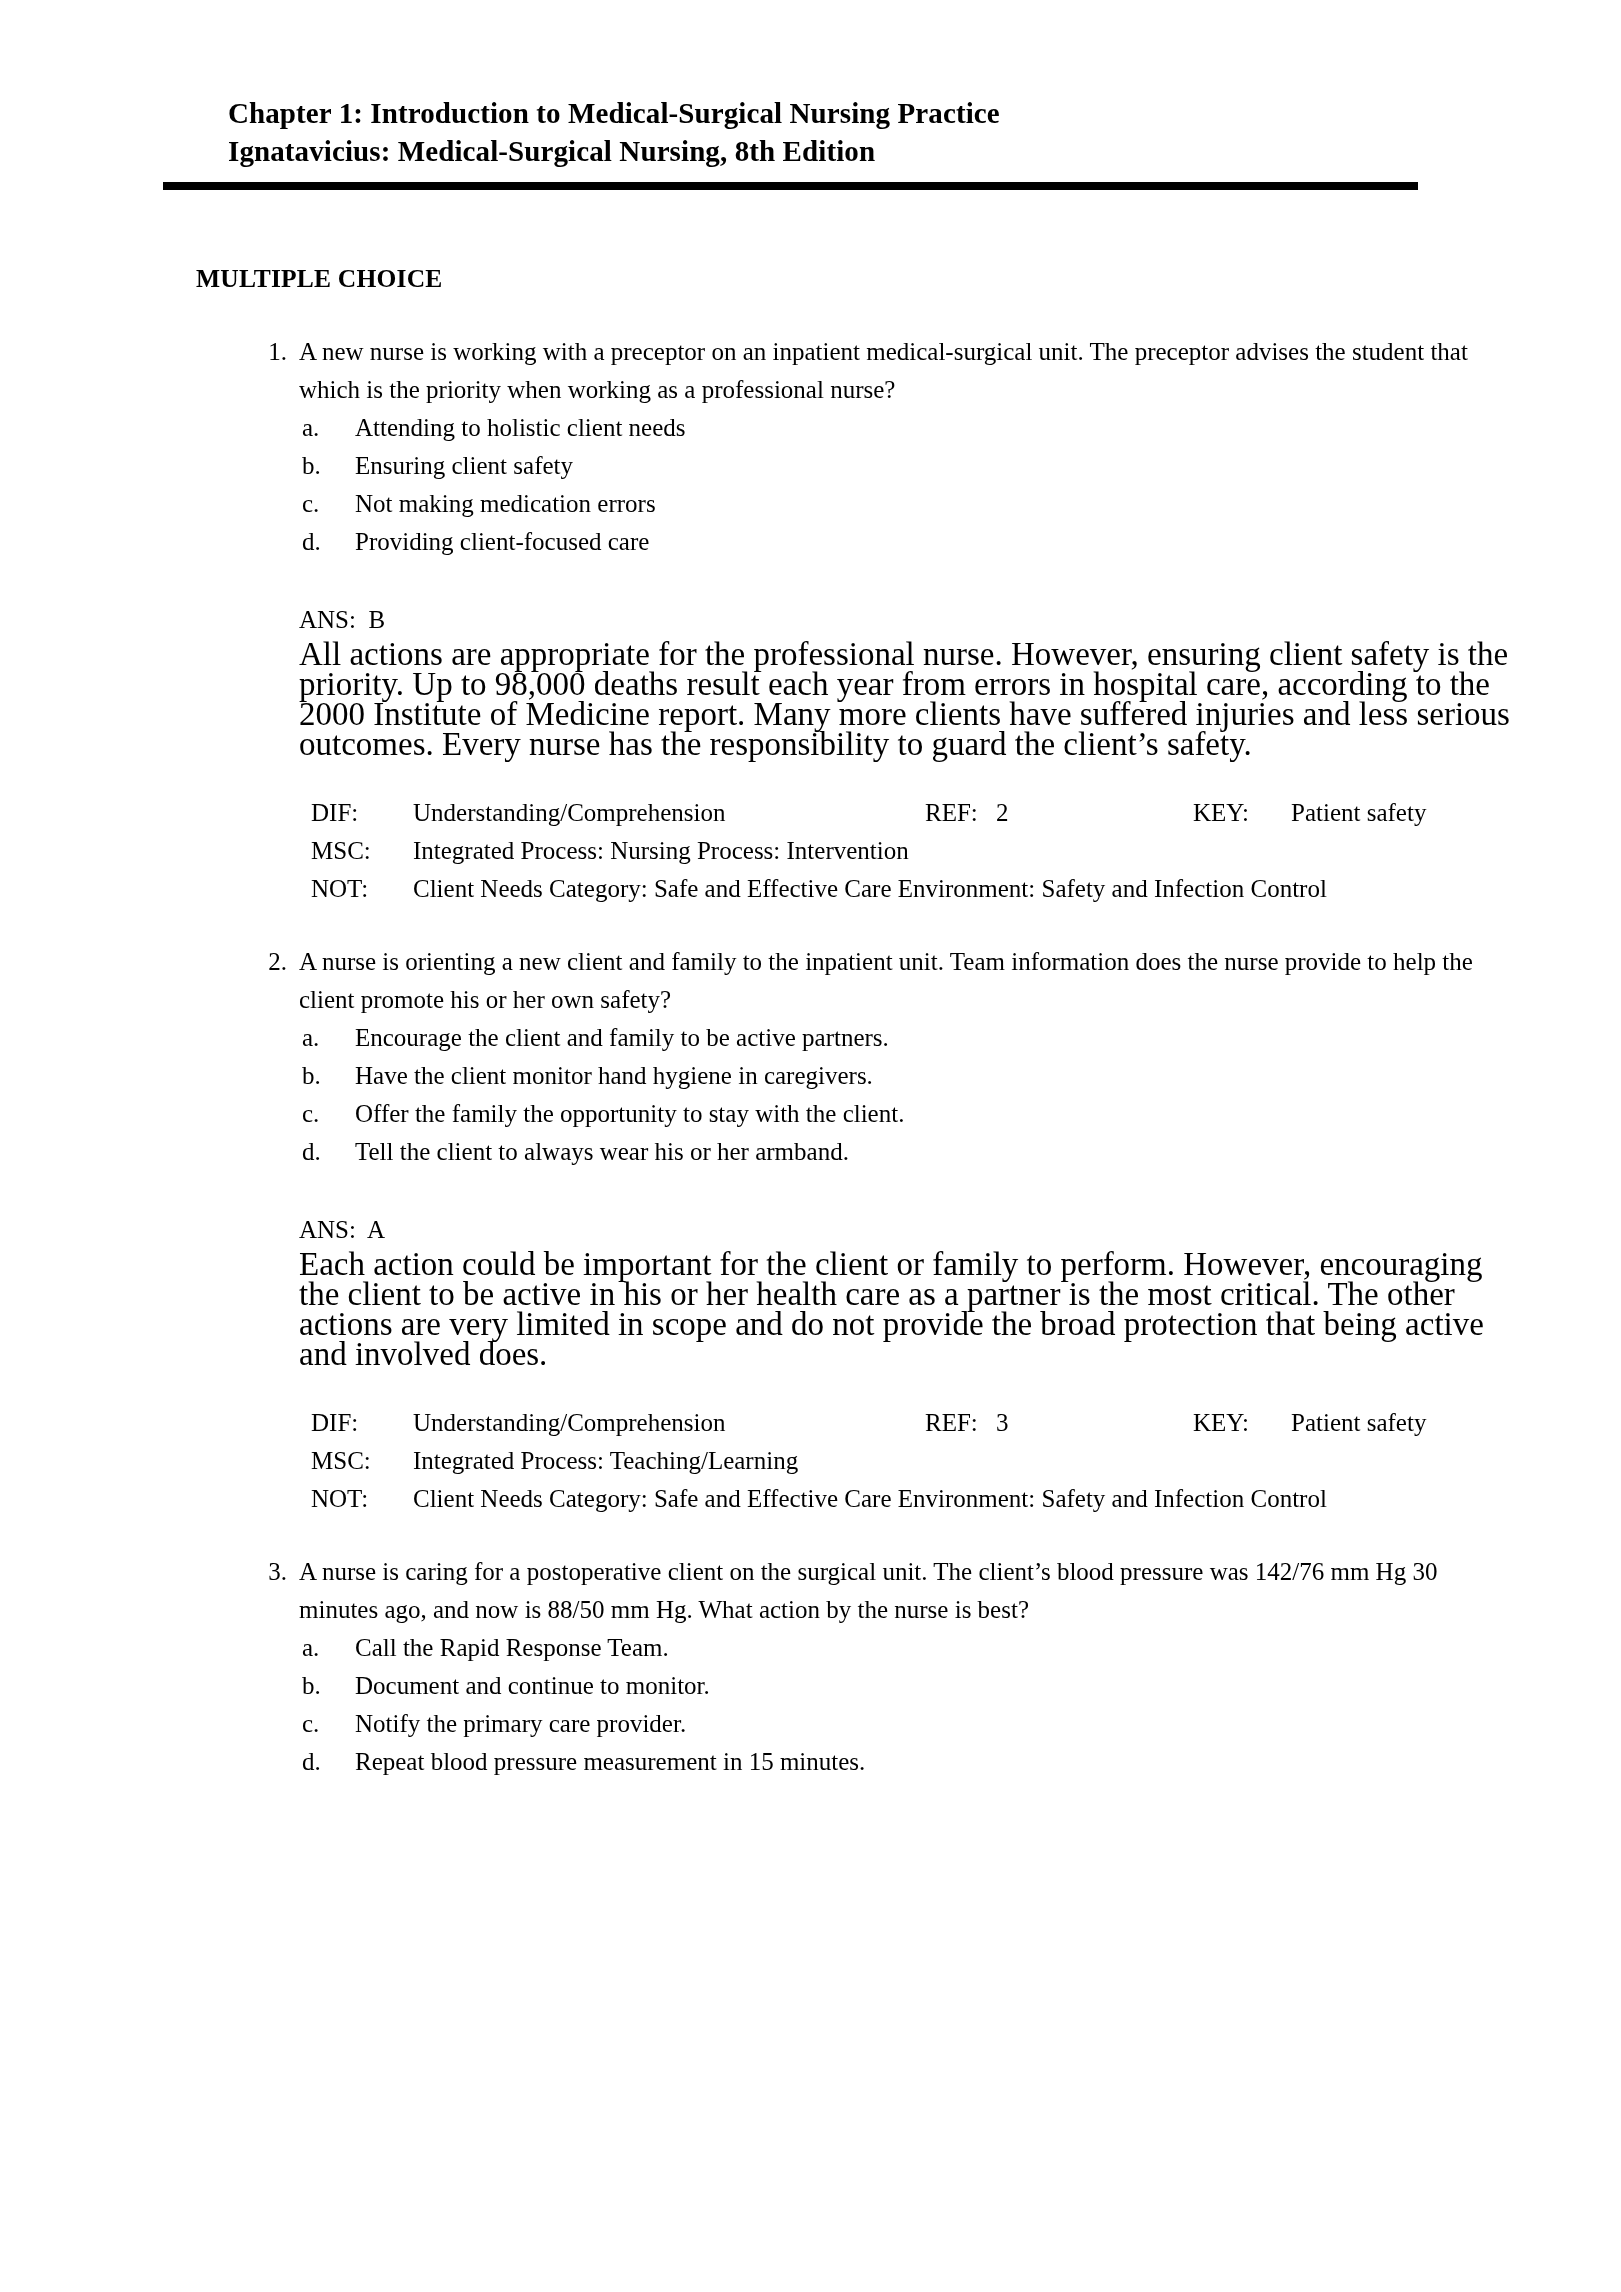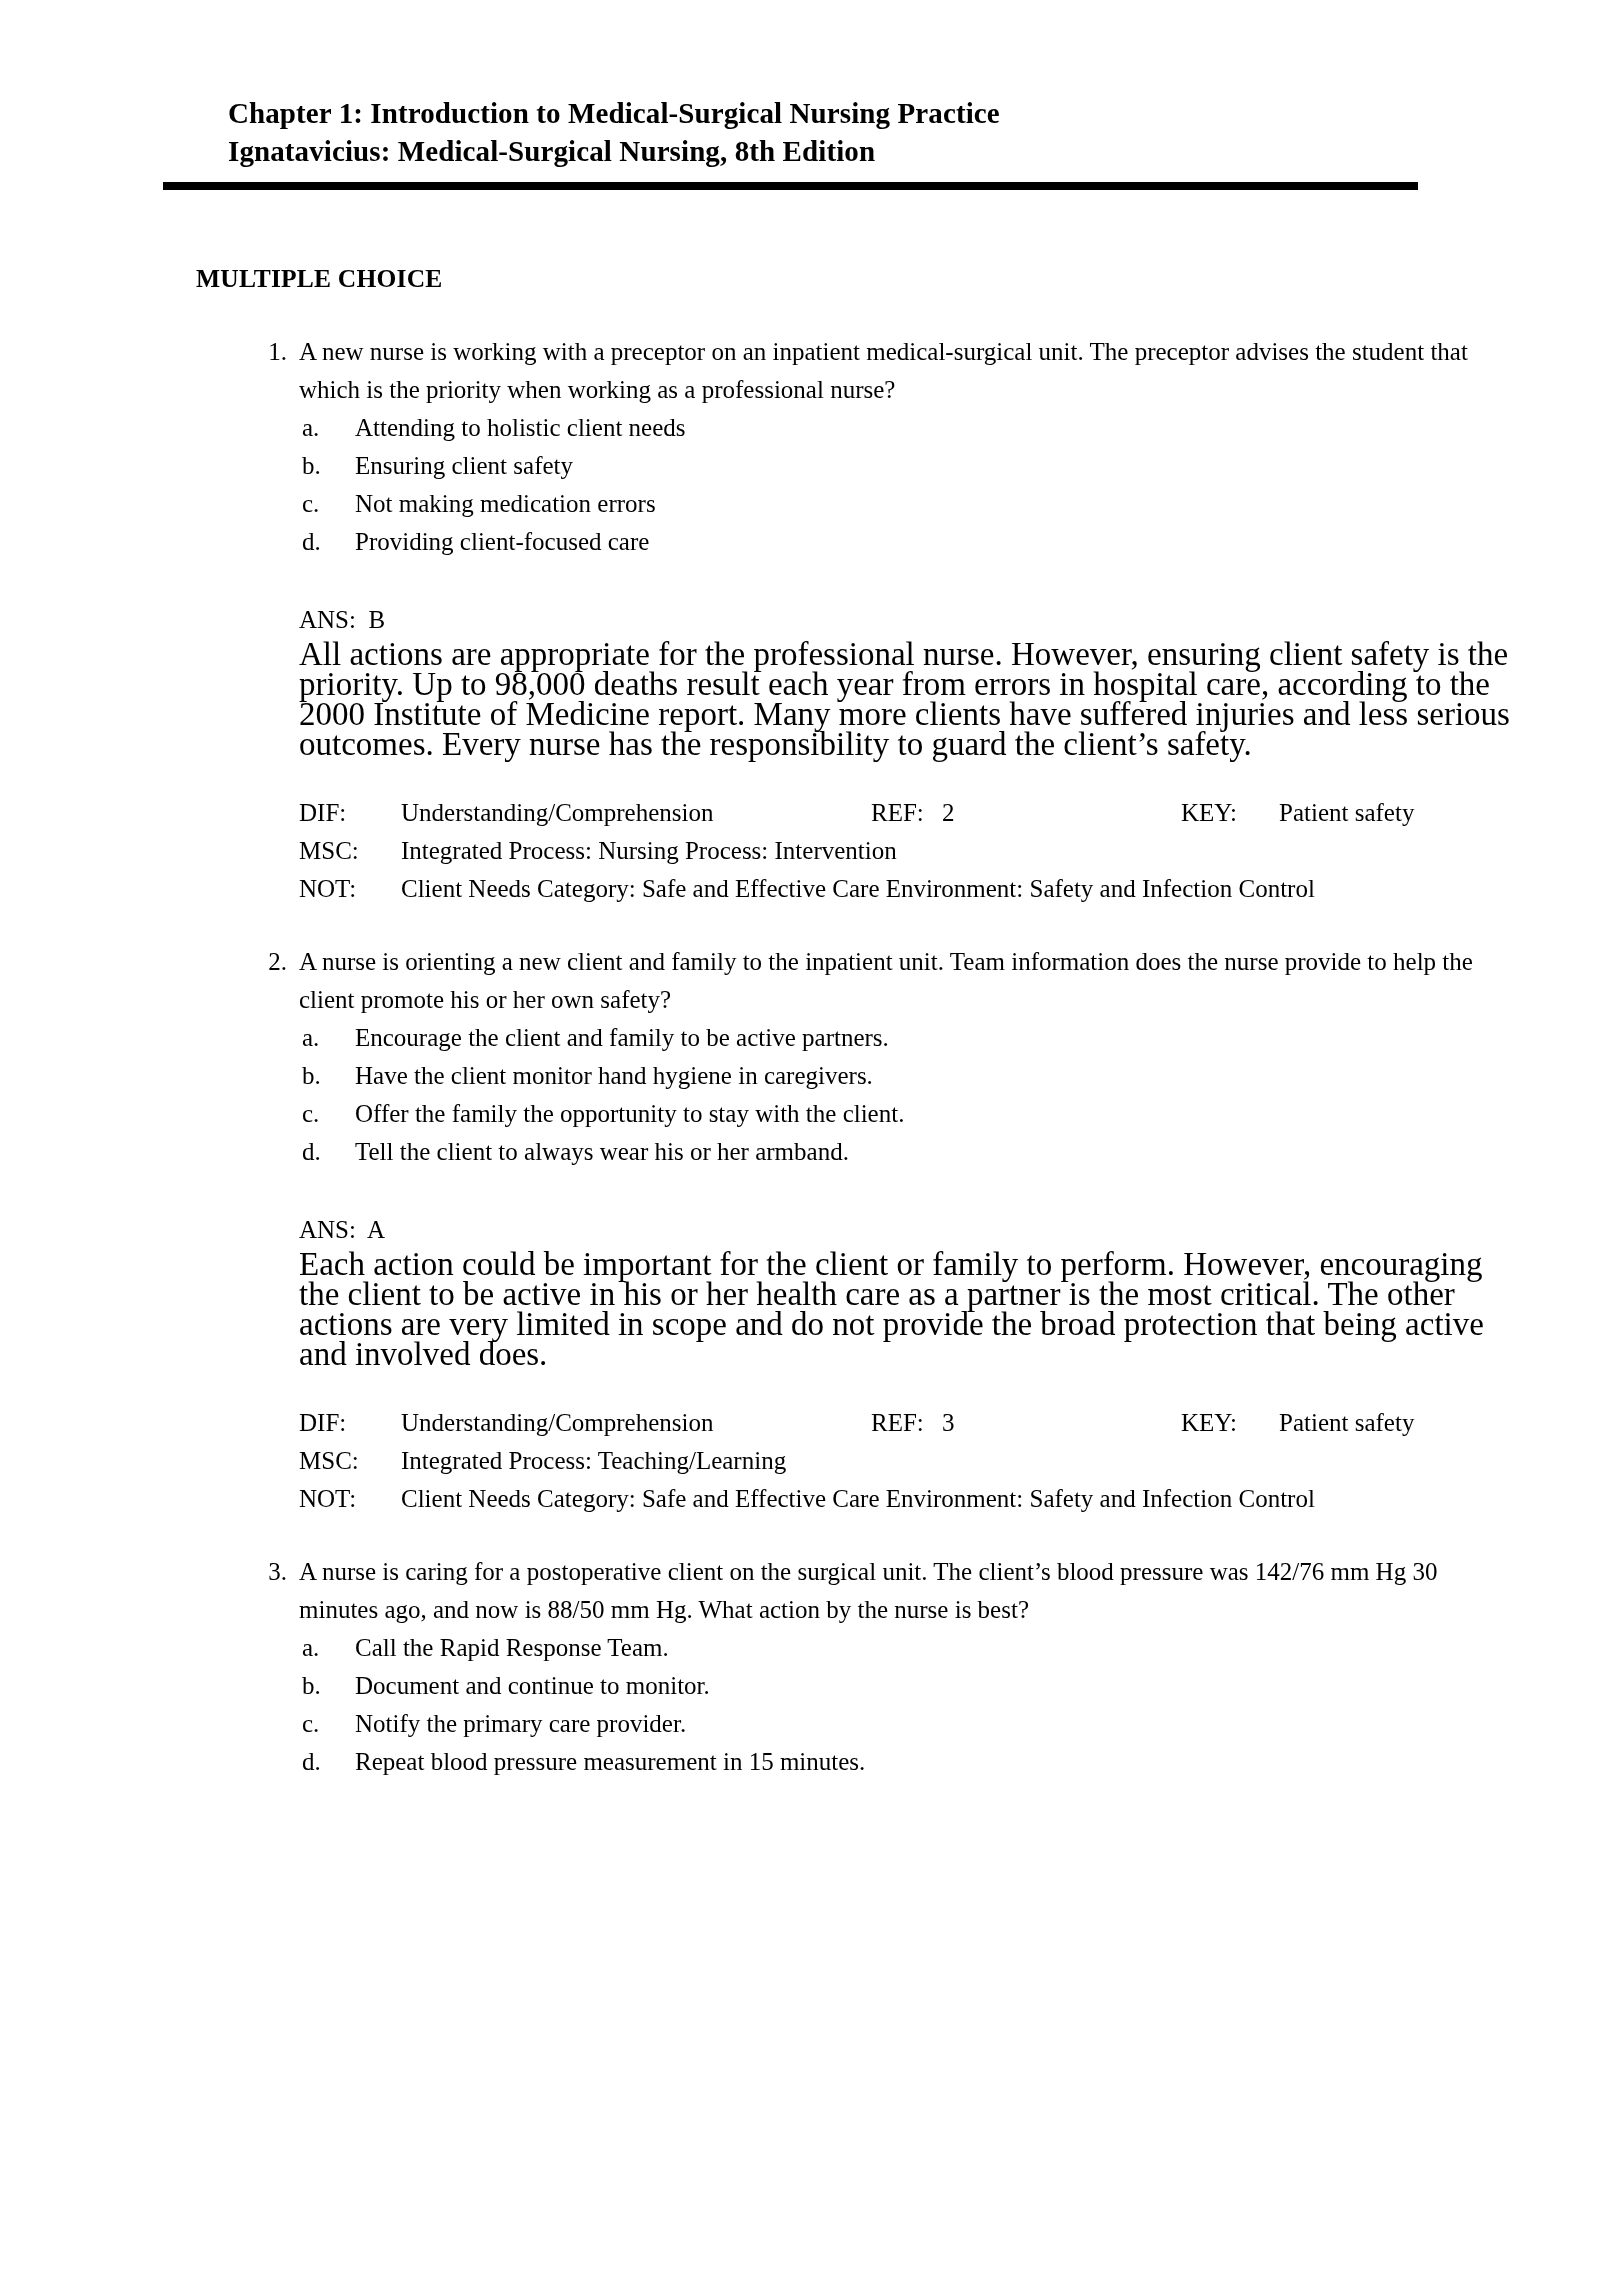--- a/index.html
+++ b/index.html
@@ -123,35 +123,36 @@
   }
 
   
   .meta-block {
     position: relative;
     padding-left: 299px;
     padding-right: 36px;
     margin-top: 35px;
     font-size: 25px;
     line-height: 38px;
+    margin-left: 12px;
   }
   .meta-row {
     position: relative;
     height: 38px;
   }
   .meta-label {
     display: inline-block;
     width: 102px;
   }
   .meta-value {
     display: inline-block;
   }
   .meta-col-ref {
     position: absolute;
-    left: 572px;
+    left: 614px;
     top: 0;
   }
   .meta-col-ref .meta-label {
     width: 71px;
   }
   .meta-col-key {
     position: absolute;
     left: 882px;
     top: 0;
   }

